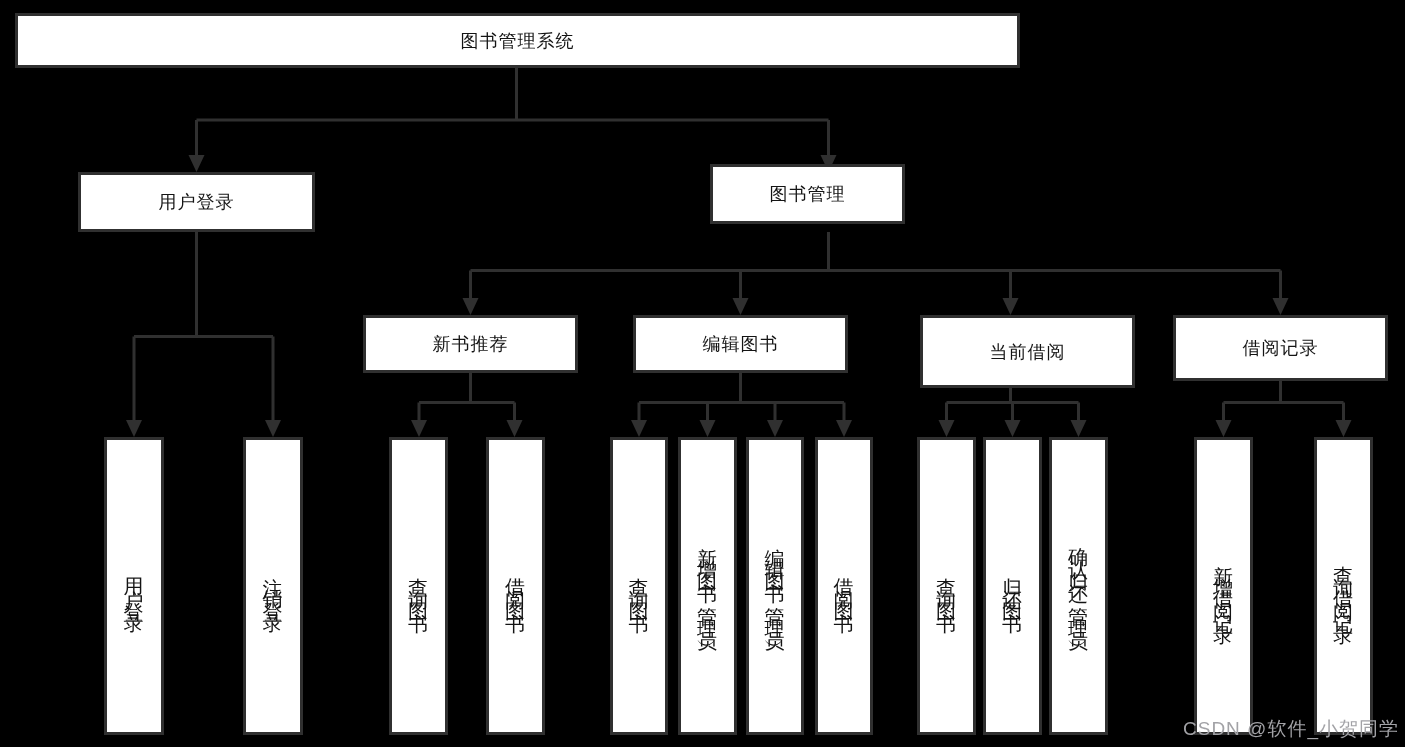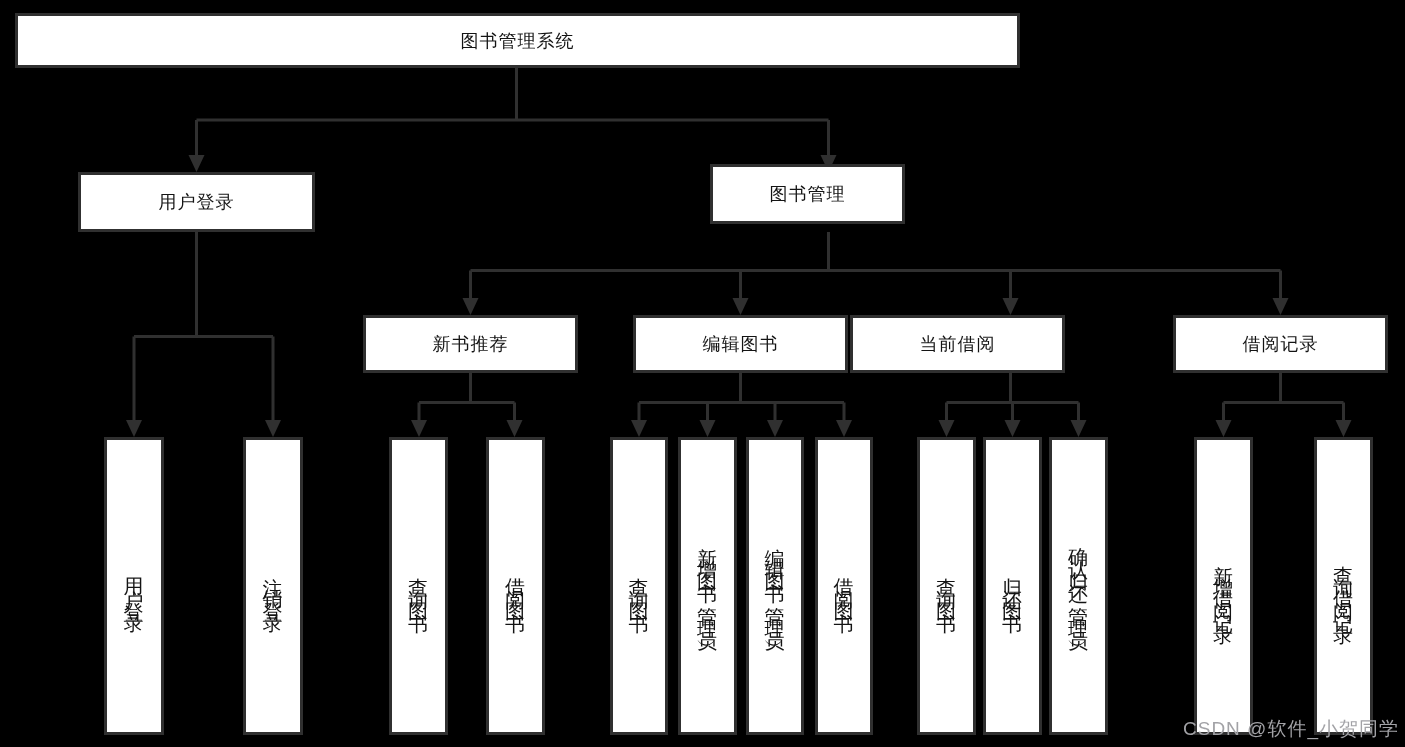--- a/index.html
+++ b/index.html
@@ -74,24 +74,24 @@
   <div class="box h" style="left:710px;top:164px;width:195px;height:60px">
     <span class="lbl">图书管理</span>
   </div>
 
   <div class="box h" style="left:363px;top:315px;width:215px;height:58px">
     <span class="lbl">新书推荐</span>
   </div>
   <div class="box h" style="left:633px;top:315px;width:215px;height:58px">
     <span class="lbl">编辑图书</span>
   </div>
-  <div class="box h" style="left:850px;top:315px;width:215px;height:58px">
+  <div class="box h" style="left:920px;top:315px;width:215px;height:73px">
     <span class="lbl">当前借阅</span>
   </div>
-  <div class="box h" style="left:1173px;top:315px;width:215px;height:58px">
+  <div class="box h" style="left:1173px;top:315px;width:215px;height:66px">
     <span class="lbl">借阅记录</span>
   </div>
 
   <div class="box v" style="left:104px;top:437px;width:60px;height:298px">
     <span class="vlbl">用户登录</span>
   </div>
   <div class="box v" style="left:243px;top:437px;width:60px;height:298px">
     <span class="vlbl">注销登录</span>
   </div>
 

